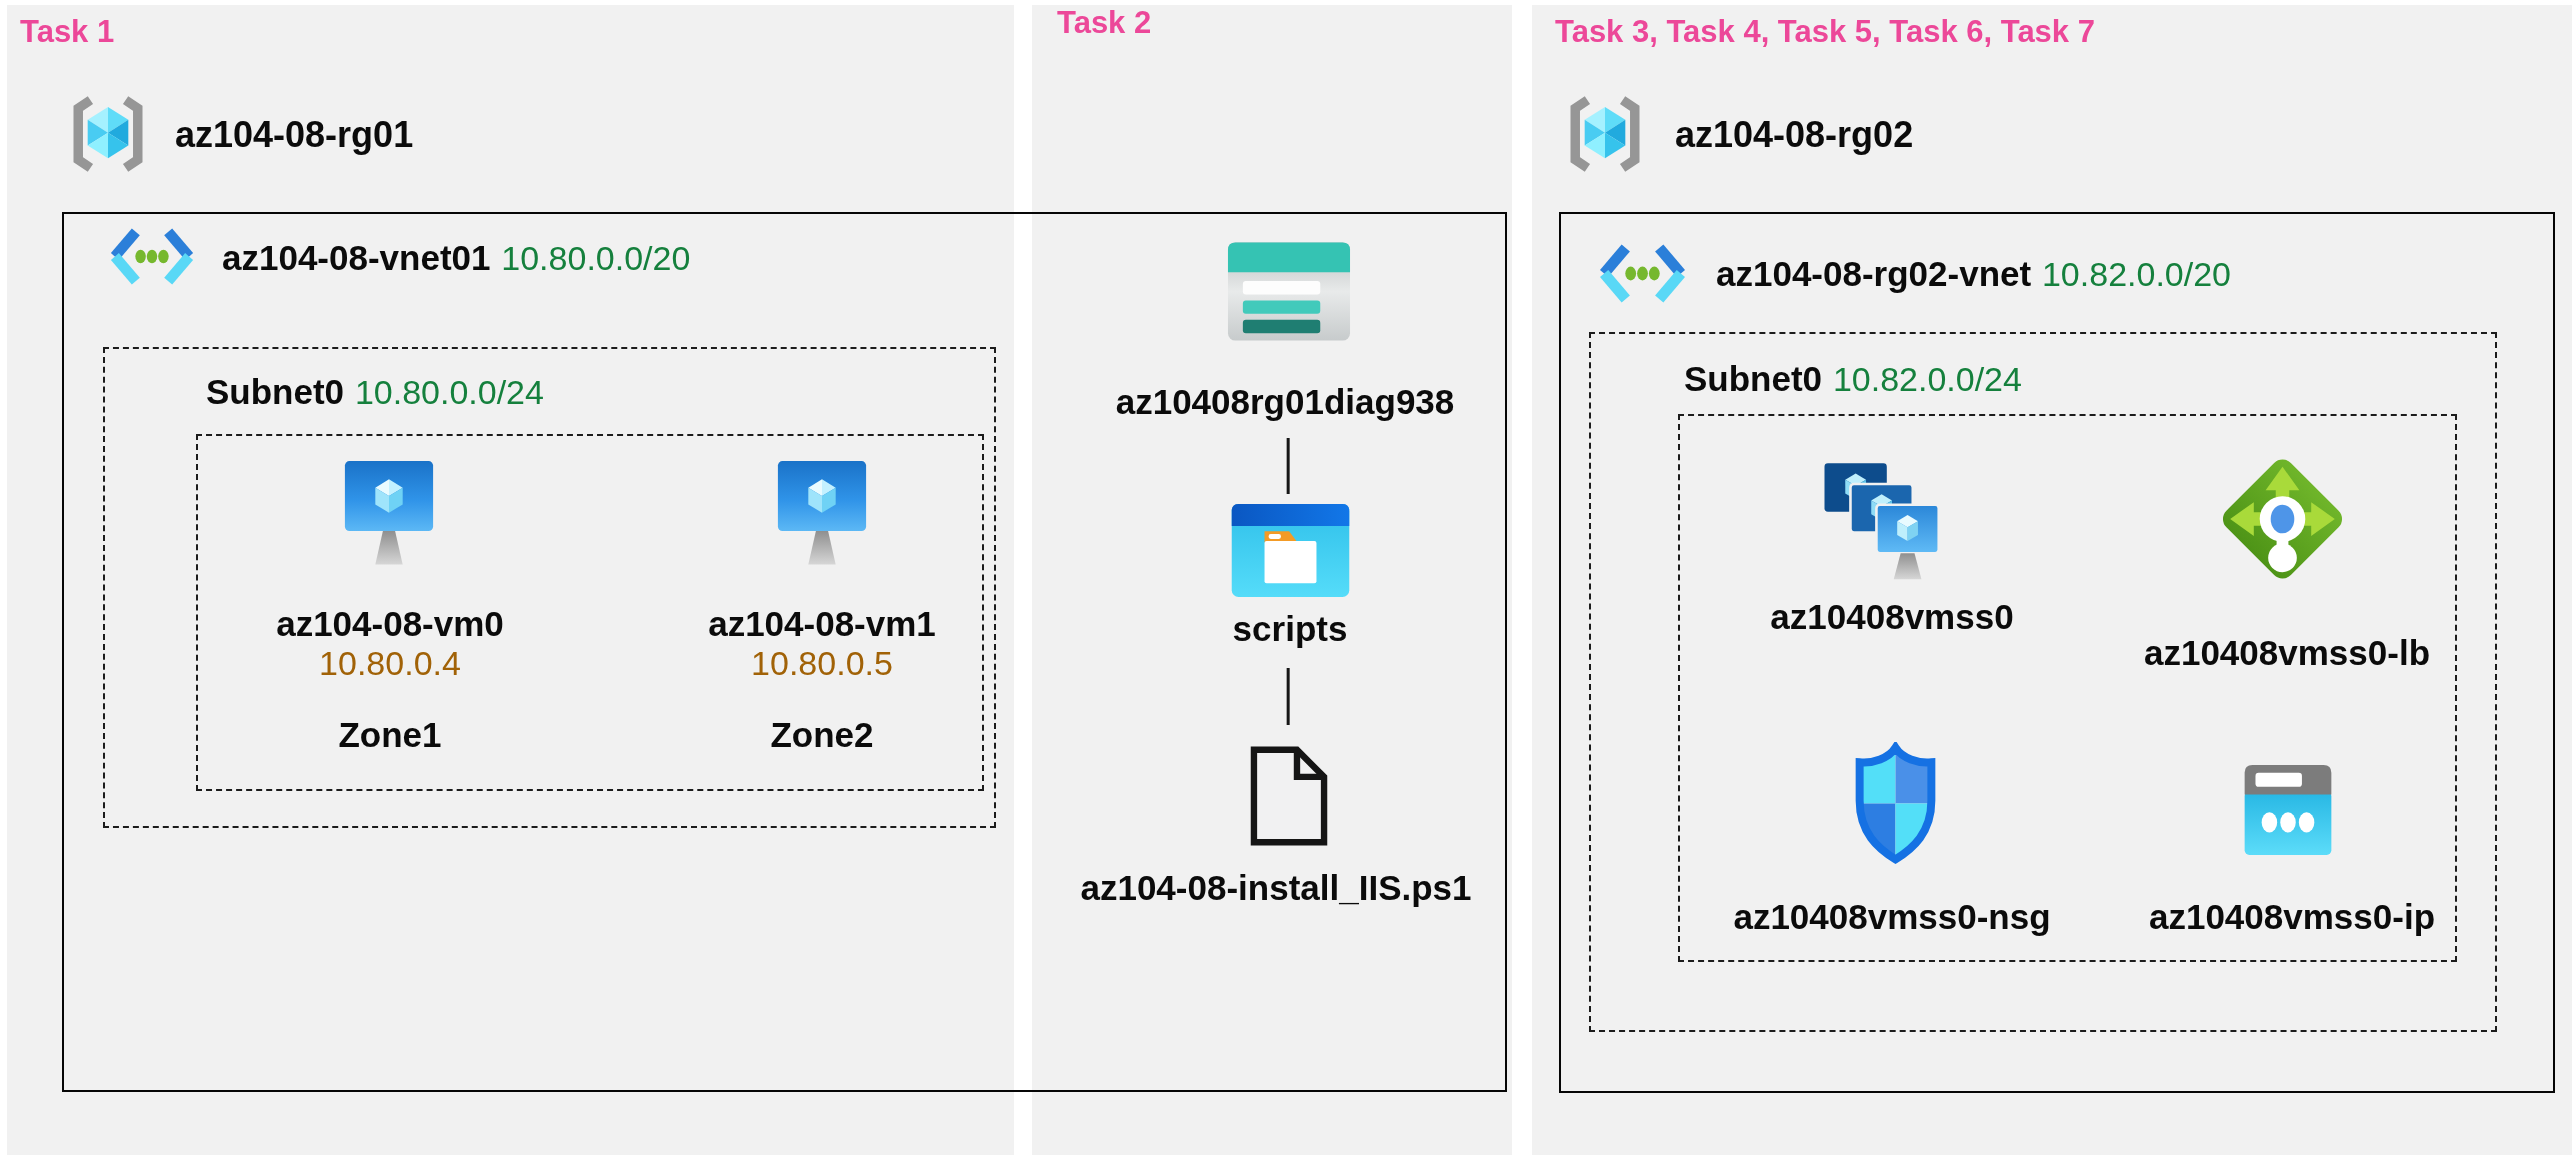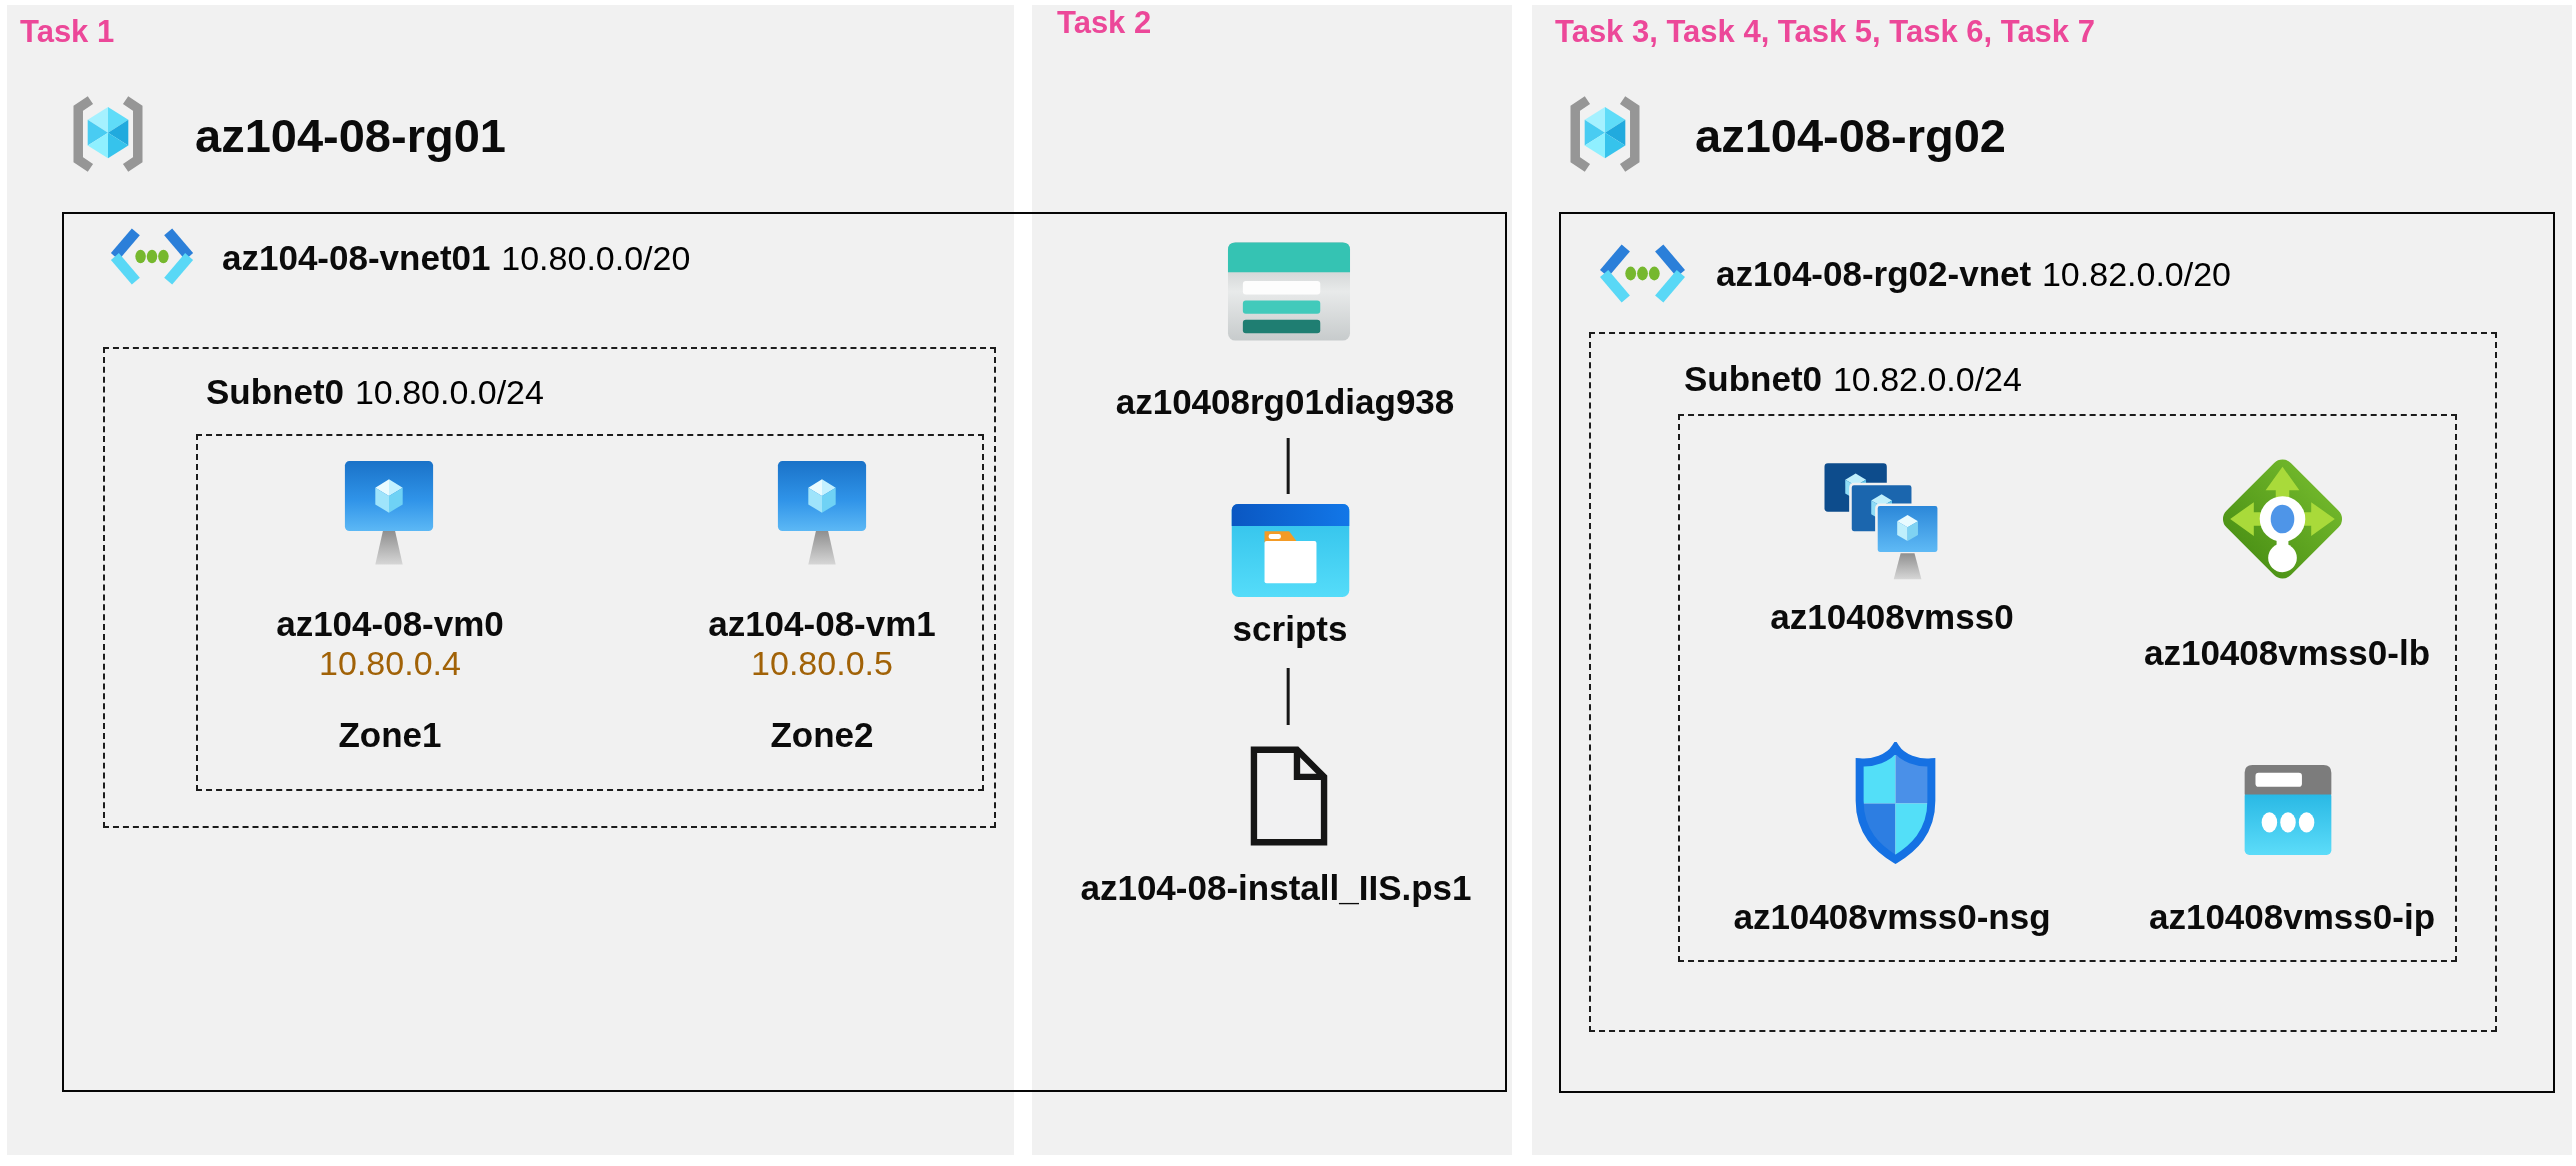--- a/index.html
+++ b/index.html
@@ -7,24 +7,24 @@
     width:2576px;height:1166px;position:relative;overflow:hidden;
     background:#ffffff;
     font-family:"Liberation Sans", sans-serif;
     color:#0b0b0b;
   }
   .panel{position:absolute;top:5.4px;height:1150px;background:#f1f1f1;}
   .task-title{position:absolute;font-size:31px;font-weight:bold;color:#ec4899;white-space:nowrap;}
   .black-box{position:absolute;border:2.7px solid #060606;box-sizing:border-box;background:transparent;}
   .dashed-box{position:absolute;border:2.7px dashed #1c1c1c;box-sizing:border-box;background:transparent;}
   .abs{position:absolute;}
-  .rg-label{position:absolute;font-size:47px;font-weight:bold;white-space:nowrap;transform:translateY(-50%);margin-left:20px;}
+  .rg-label{position:absolute;font-size:36px;font-weight:bold;white-space:nowrap;transform:translateY(-50%);}
   .inline-label{position:absolute;font-size:35px;white-space:nowrap;transform:translateY(-50%);}
   .inline-label .bold{font-weight:bold;}
-  .inline-label .cidr{font-weight:400;font-size:34px;margin-left:10.8px;color:#000000;}
+  .inline-label .cidr{font-weight:400;font-size:34px;margin-left:10.8px;color:#15803d;}
   .center-label{position:absolute;font-size:35px;font-weight:bold;white-space:nowrap;transform:translate(-50%,-50%);}
   .center-sub{position:absolute;font-size:34px;font-weight:400;white-space:nowrap;transform:translate(-50%,-50%);color:#a16207;}
   .vline{position:absolute;width:2.7px;background:#161616;transform:translateX(-50%);}
   svg{display:block;}
 </style>
 </head>
 <body>
 
 <div class="panel" style="left:6.7px;width:1007px;"></div>
 <div class="panel" style="left:1032px;width:480px;"></div>

